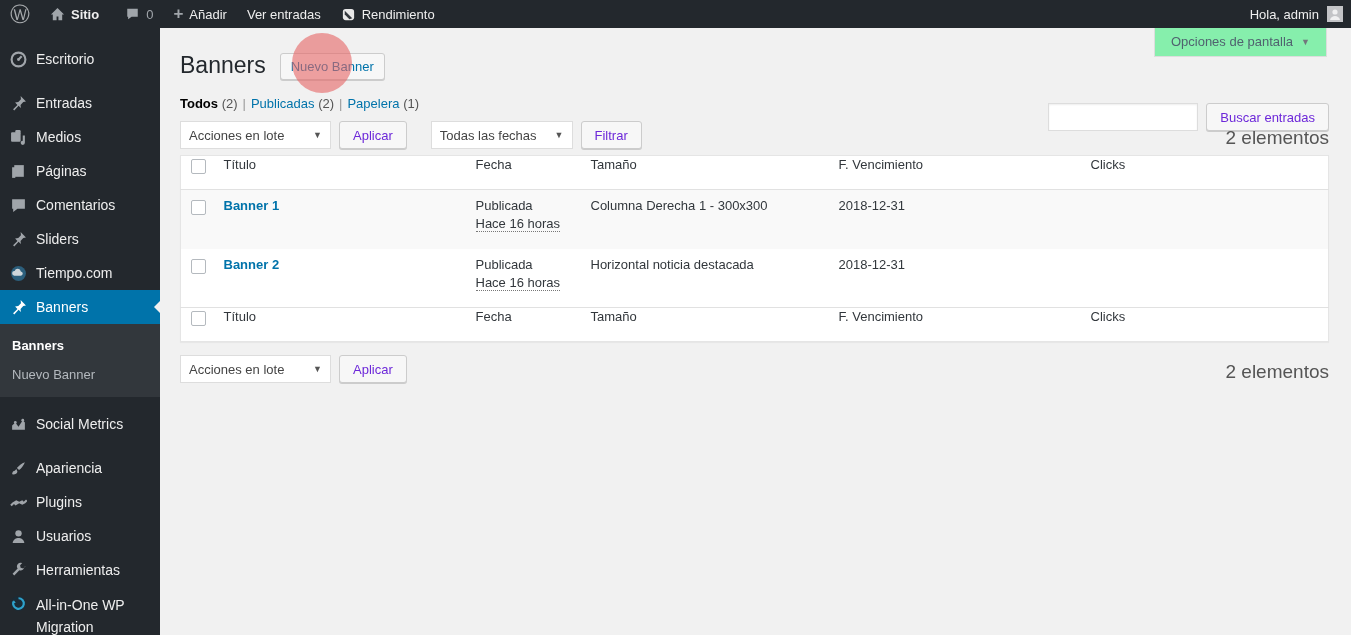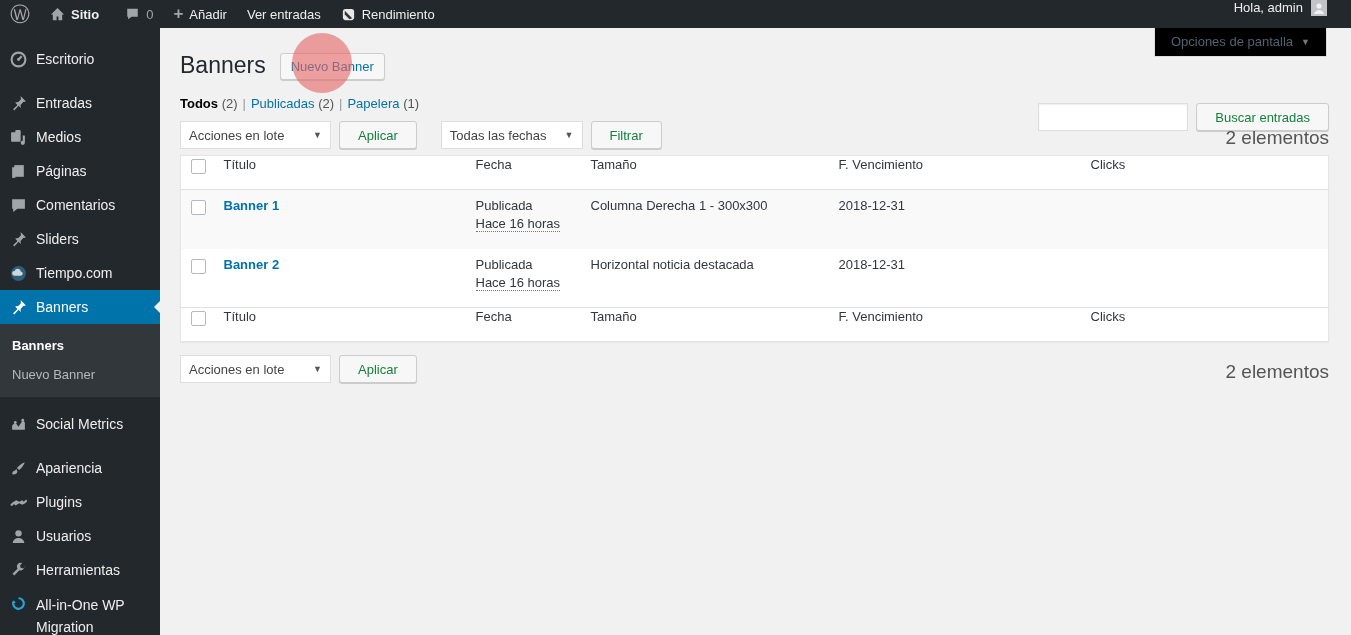--- a/index.html
+++ b/index.html
@@ -8,21 +8,21 @@
   #app { position:relative; width:1351px; height:635px; background:#f1f1f1; }
 
   
   .adminbar { position:absolute; top:0; left:0; right:0; height:28px; background:#23282d;
     display:flex; align-items:center; color:#eee; z-index:50; }
   .ab-left { display:flex; align-items:center; height:100%; }
   .ab-item { display:flex; align-items:center; gap:6px; padding:0 10px; height:100%; color:#eee;
     cursor:pointer; font-size:13px; }
   .ab-item .g { color:#a0a5aa; }
   .ab-sep { width:6px; }
-  .ab-right { margin-left:auto; display:flex; gap:8px; padding-right:24px; height:100%; cursor:pointer; }
+  .ab-right { margin-left:auto; display:flex; align-items:center; gap:8px; padding-right:8px; height:100%; cursor:pointer; }
   .wp-circ { font-size:20px; color:#a7aaad; line-height:1; }
   .avatar { width:16px; height:16px; background:#c3c4c7; display:inline-block; }
   .icon-svg { display:inline-block; vertical-align:middle; }
 
   
   .sidebar { position:absolute; top:28px; left:0; bottom:0; width:160px; background:#23282d; z-index:40; }
   .menu-item { display:flex; align-items:center; gap:8px; padding:0 8px; height:34px;
     color:#eee; font-size:14px; cursor:pointer; position:relative; }
   .menu-item .mi-icon { width:20px; display:flex; justify-content:center; }
   .menu-item.two-line { height:56px; align-items:flex-start; padding-top:8px; }
@@ -30,36 +30,36 @@
   .menu-sep { height:10px; }
   .menu-item.active { background:#0073aa; color:#fff; }
   .menu-item.active .arrow { position:absolute; right:0; top:50%; margin-top:-6px; width:0; height:0;
     border-top:6px solid transparent; border-bottom:6px solid transparent; border-right:6px solid #f1f1f1; }
   .submenu { background:#32373c; padding:7px 0 8px; }
   .submenu-item { display:block; padding:7px 12px; color:#b4b9be; font-size:13px; cursor:pointer; }
   .submenu-item.current { color:#fff; font-weight:bold; }
 
   
   .content { position:absolute; left:160px; top:28px; right:0; bottom:0; background:#f1f1f1; }
-  .screen-options { position:absolute; top:0; right:24px; background:#000000; border:1px solid #ddd;
+  .screen-options { position:absolute; top:0; right:24px; background:#86efac; border:1px solid #ddd;
     border-top:none; padding:6px 16px 7px; color:#50626f; font-size:13px; cursor:pointer;
     display:flex; align-items:center; gap:8px; }
   .screen-options .caret { font-size:9px; color:#72777c; }
 
   .wrap { padding:0 22px 0 20px; position:relative; }
   .title-row { display:flex; align-items:center; gap:14px; margin-top:22px; height:32px; }
   .page-title { font-size:23px; font-weight:400; color:#23282d; line-height:1.3; }
   .page-title-action { background:#f7f7f7; border:1px solid #ccc; border-radius:3px; color:#0073aa;
     font-size:13px; padding:5px 10px; cursor:pointer; box-shadow:0 1px 0 #ccc; }
 
   .search-box { position:absolute; top:53px; right:22px; display:flex; gap:8px; }
   .search-input { width:150px; height:28px; border:1px solid #ddd; background:#fff; padding:0 8px;
     font-size:13px; box-shadow:inset 0 1px 2px rgba(0,0,0,.07); }
-  .button { background:#f7f7f7; border:1px solid #ccc; border-radius:3px; color:#15803d;
-    font-size:13px; height:28px; padding:0 18px; cursor:pointer; box-shadow:0 1px 0 #ccc; }
+  .button { background:#f7f7f7; border:1px solid #ccc; border-radius:3px; color:#6d28d9;
+    font-size:13px; height:28px; padding:0 13px; cursor:pointer; box-shadow:0 1px 0 #ccc; }
 
   .subsubsub { margin-top:14px; font-size:13px; color:#666; }
   .subsubsub .current { color:#000; font-weight:bold; }
   .subsubsub a { color:#0073aa; text-decoration:none; cursor:pointer; }
   .subsubsub .count { color:#555; font-weight:normal; }
   .subsubsub .sep { color:#999; margin:0 5px; }
 
   .tablenav { margin-top:9px; display:flex; align-items:center; gap:8px; position:relative; height:30px; }
   .fake-select { display:flex; align-items:center; justify-content:space-between; min-width:151px;
     height:28px; border:1px solid #ddd; background:#fff; padding:0 8px; font-size:13px; color:#444;

